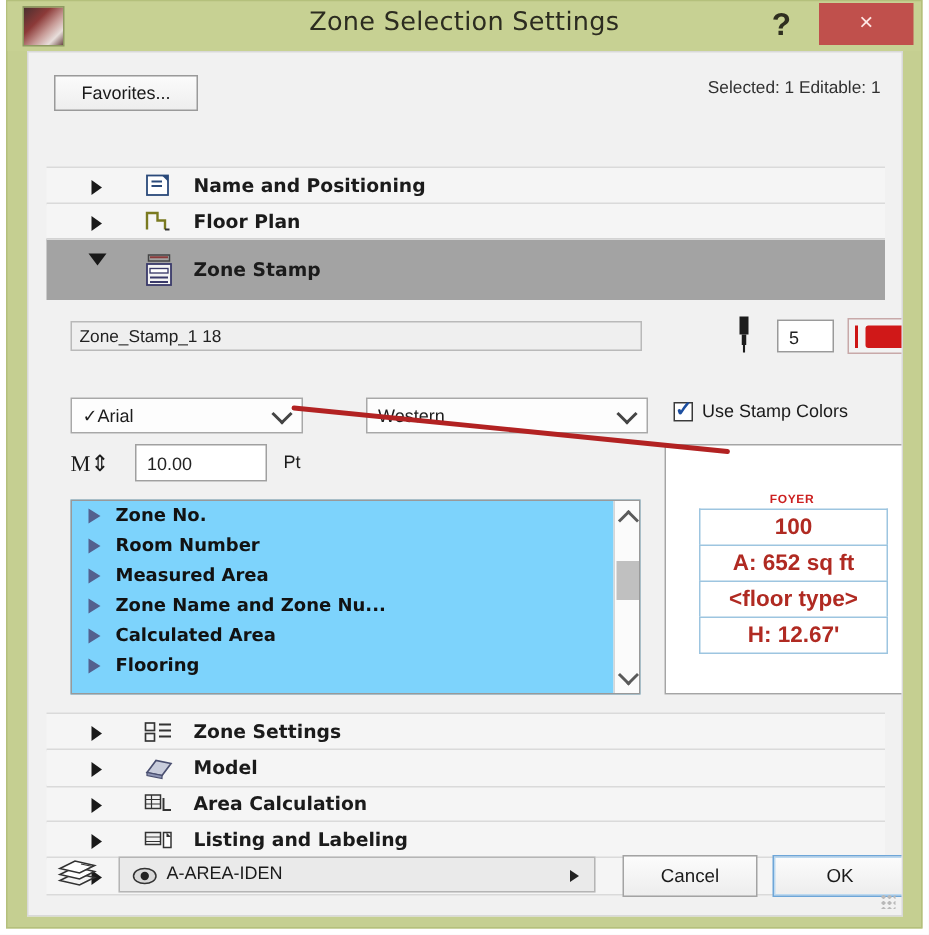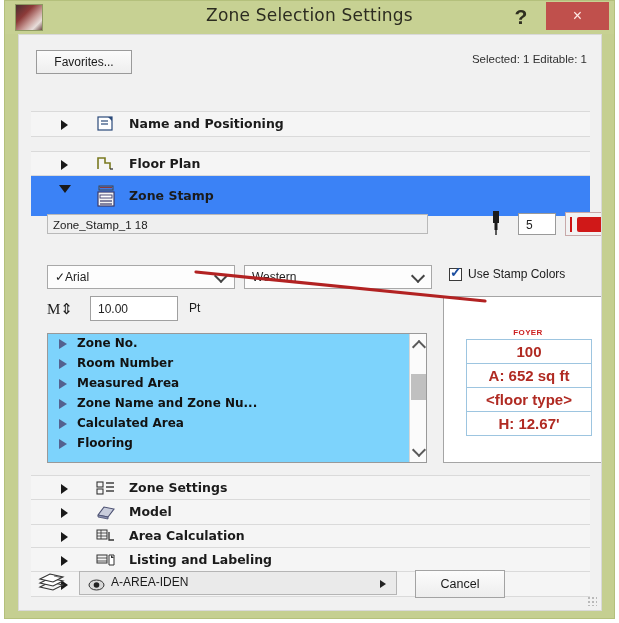--- a/index.html
+++ b/index.html
@@ -108,21 +108,21 @@
   .dd{
     position:absolute;height:24px;background:#fdfdfd;border:1px solid #a8a8a8;
     box-sizing:border-box;font-size:12px;color:#1d1d1d;line-height:23px;padding-left:7px;
     cursor:pointer;
   }
   .dd .chev{
     position:absolute;right:8px;top:5px;width:8px;height:8px;
     border-right:2px solid #444;border-bottom:2px solid #444;
     transform:rotate(45deg);
   }
-  #dd-font{left:16px;top:64px;width:188px;}
+  #dd-font{left:16px;top:64px;width:155px;}
   #dd-script{left:213px;top:64px;width:188px;}
   #chk-wrap{position:absolute;left:418px;top:66px;cursor:pointer;}
   #chk-box{
     position:absolute;left:0;top:1px;width:13px;height:13px;
     background:#ffffff;border:1px solid #3a3a3a;box-sizing:border-box;
   }
   #chk-mark{position:absolute;left:1px;top:-3px;font-size:14px;color:#1d4fa0;font-weight:bold;}
   #chk-lbl{position:absolute;left:19px;top:0px;font-size:12px;color:#1b1b1b;white-space:nowrap;}
   #size-icon{position:absolute;left:16px;top:99px;font-size:15px;color:#1b1b1b;font-family:"Liberation Serif",serif;}
   #size-val{
@@ -227,32 +227,32 @@
           <svg width="22" height="18" viewBox="0 0 22 18">
             <rect x="3" y="2" width="14" height="13" fill="#ffffff" stroke="#2b4a7a" stroke-width="1.2"></rect>
             <line x1="6" y1="6" x2="13" y2="6" stroke="#2b4a7a" stroke-width="1.2"></line>
             <line x1="6" y1="9" x2="13" y2="9" stroke="#2b4a7a" stroke-width="1.2"></line>
             <path d="M13 2 L17 2 L17 6 Z" fill="#2b4a7a"></path>
           </svg>
         </span>
         <span class="lbl">Name and Positioning</span>
       </div>
 
-      <div class="acc" style="top:116px;text-decoration:underline;">
+      <div class="acc" style="top:100px;text-decoration:underline;">
         <span class="tri"></span>
         <span class="sicon">
           <svg width="22" height="18" viewBox="0 0 22 18">
             <path d="M3 14 L3 3 L10 3 L10 8 L15 8 L15 14" fill="none" stroke="#7a7a20" stroke-width="1.6"></path>
             <line x1="15" y1="14" x2="18" y2="14" stroke="#333" stroke-width="1.3"></line>
           </svg>
         </span>
         <span class="lbl">Floor Plan</span>
       </div>
 
-      <div class="acc" style="top:140px;height:40px;background:#3b82f6;border-bottom:none;">
+      <div class="acc" style="top:124px;height:40px;background:#a3a3a3;border-bottom:none;">
         <span class="tri open"></span>
         <span class="sicon" style="top:7px;height:27px;">
           <svg width="22" height="27" viewBox="0 0 22 27">
             <rect x="4" y="3" width="14" height="4" fill="none" stroke="#444" stroke-width="1"></rect>
             <line x1="5" y1="4.5" x2="17" y2="4.5" stroke="#8a3a3a" stroke-width="1.2"></line>
             <rect x="3" y="9" width="16" height="14" fill="#f4f4f4" stroke="#3a3a6a" stroke-width="1.2"></rect>
             <rect x="5" y="12" width="12" height="3" fill="#ffffff" stroke="#3a3a6a" stroke-width=".9"></rect>
             <line x1="5" y1="18" x2="17" y2="18" stroke="#3a3a6a" stroke-width="1.2"></line>
             <line x1="5" y1="21" x2="17" y2="21" stroke="#3a3a6a" stroke-width="1.2"></line>
           </svg>
@@ -424,20 +424,21 @@
           <span id="eye">
             <svg width="17" height="12" viewBox="0 0 17 12">
               <ellipse cx="8.5" cy="6" rx="7.5" ry="5" fill="#d8d8d8" stroke="#333" stroke-width="1"></ellipse>
               <circle cx="8.5" cy="6" r="2.8" fill="#222"></circle>
             </svg>
           </span>
           <span id="layer-txt">A-AREA-IDEN</span>
           <span id="layer-arrow"></span>
         </div>
         <div id="cancel-btn">Cancel</div>
+        <div id="ok-btn">OK</div>
       </div>
 
       <div id="grip"></div>
     </div>
   </div>
 
   <svg id="annot">
     <line x1="196" y1="272" x2="485" y2="301" stroke="#b22222" stroke-width="3.2" stroke-linecap="round"></line>
   </svg>
 </div>

